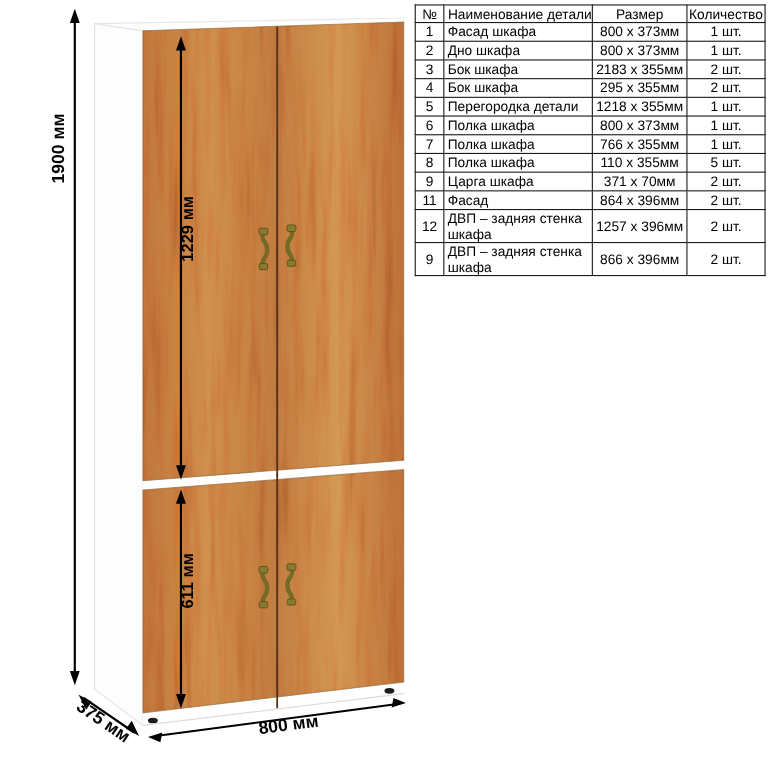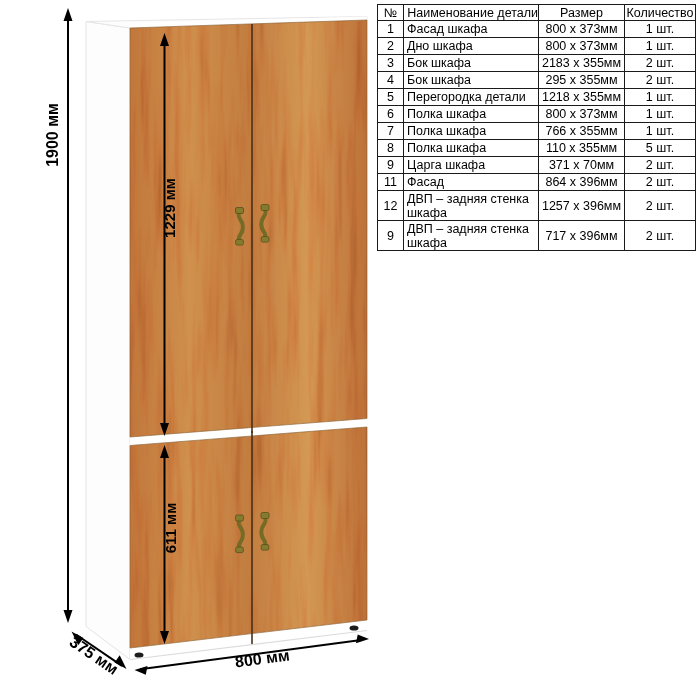--- a/index.html
+++ b/index.html
@@ -187,20 +187,20 @@
         </tr>
 <tr style="height:30px">
           <td class="c">12</td>
           <td style="white-space:normal">ДВП – задняя стенка шкафа</td>
           <td class="c">1257 х 396мм</td>
           <td class="c">2 шт.</td>
         </tr>
 <tr style="height:30px">
           <td class="c">9</td>
           <td style="white-space:normal">ДВП – задняя стенка шкафа</td>
-          <td class="c">717 х 396мм</td>
+          <td class="c">866 х 396мм</td>
           <td class="c">2 шт.</td>
         </tr>
 </tbody>
     </table>
 
 <div id="hwwrap"></div>
 </div>
 
 </body></html>

